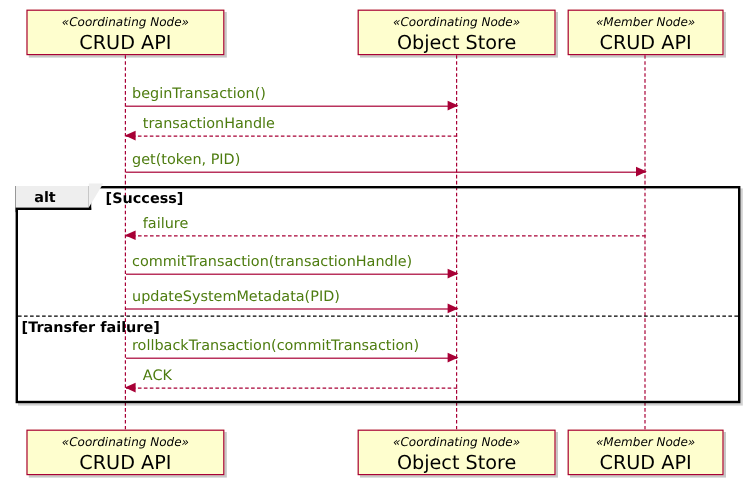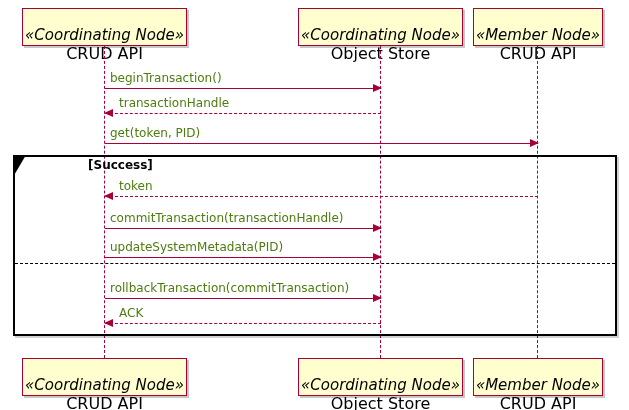--- a/index.html
+++ b/index.html
@@ -19,24 +19,23 @@
     border:1.5px solid #A80036;
     box-shadow:2px 2px 0 rgba(0,0,0,.22);
     box-sizing:border-box;
     text-align:center;
     padding-top:5px;
     line-height:1.22;
   }
   .stereo{
     display:block;
     font-style:italic;
-    font-size:15px;
+    font-size:10px;
     color:#000;
     white-space:nowrap;
-    margin-top:12px;
   }
   .pname{
     display:block;
     font-size:16px;
     color:#000;
     white-space:nowrap;
   }
 
   
   .lifeline{
@@ -147,45 +146,51 @@
 
   <div class="msg right" style="left:105px;top:143px;width:433px;">
     <div class="line"></div>
     <div class="head"></div>
     <div class="label">get(token, PID)</div>
   </div>
 
   <div class="altframe" style="left:13px;top:155px;width:604px;height:181px;"></div>
 
   <div class="alttab-edge" style="left:13px;top:155px;"></div>
+  <div class="alttab" style="left:13px;top:155px;width:63px;">
+    <span>alt</span>
+  </div>
 
   <div class="altlabel" style="left:88px;top:158px;">
     <span>[Success]</span>
   </div>
 
   <div class="msg left dashed" style="left:105px;top:196px;width:433px;">
     <div class="line"></div>
     <div class="head"></div>
-    <div class="label">token</div>
+    <div class="label">failure</div>
   </div>
 
   <div class="msg right" style="left:105px;top:228px;width:276px;">
     <div class="line"></div>
     <div class="head"></div>
     <div class="label">commitTransaction(transactionHandle)</div>
   </div>
 
   <div class="msg right" style="left:105px;top:257px;width:276px;">
     <div class="line"></div>
     <div class="head"></div>
     <div class="label">updateSystemMetadata(PID)</div>
   </div>
 
   <div class="altdivider" style="left:15px;top:263px;width:600px;"></div>
 
+  <div class="altlabel" style="left:18px;top:266px;">
+    <span>[Transfer failure]</span>
+  </div>
 
   <div class="msg right" style="left:105px;top:298px;width:276px;">
     <div class="line"></div>
     <div class="head"></div>
     <div class="label">rollbackTransaction(commitTransaction)</div>
   </div>
 
   <div class="msg left dashed" style="left:105px;top:323px;width:276px;">
     <div class="line"></div>
     <div class="head"></div>

